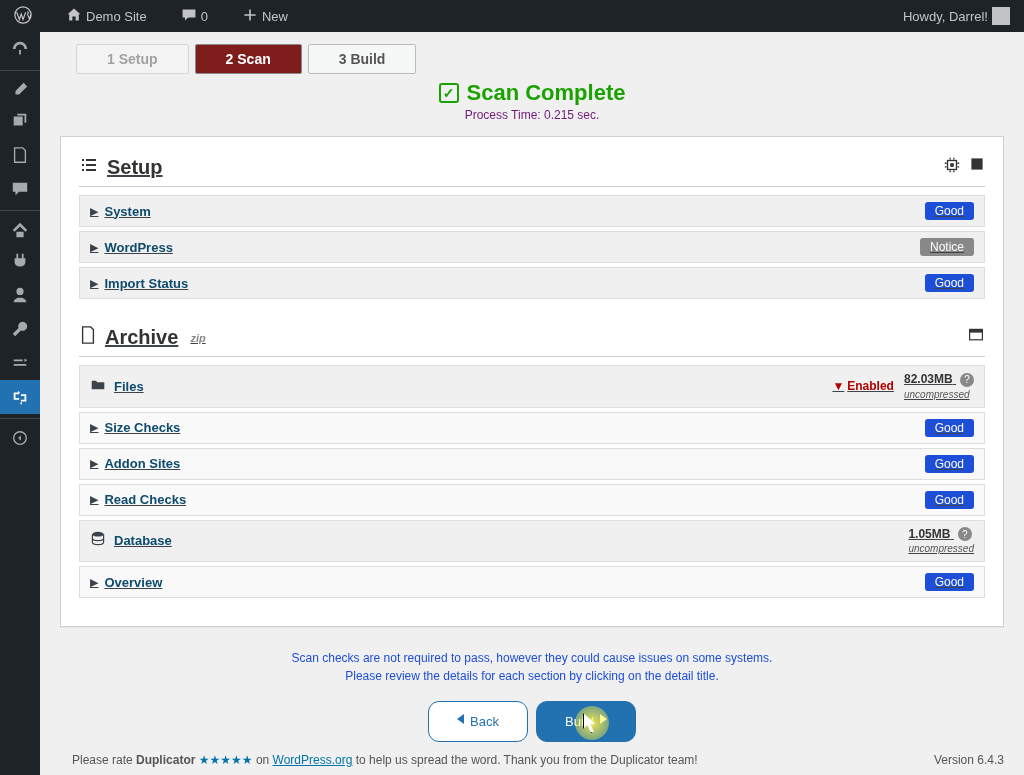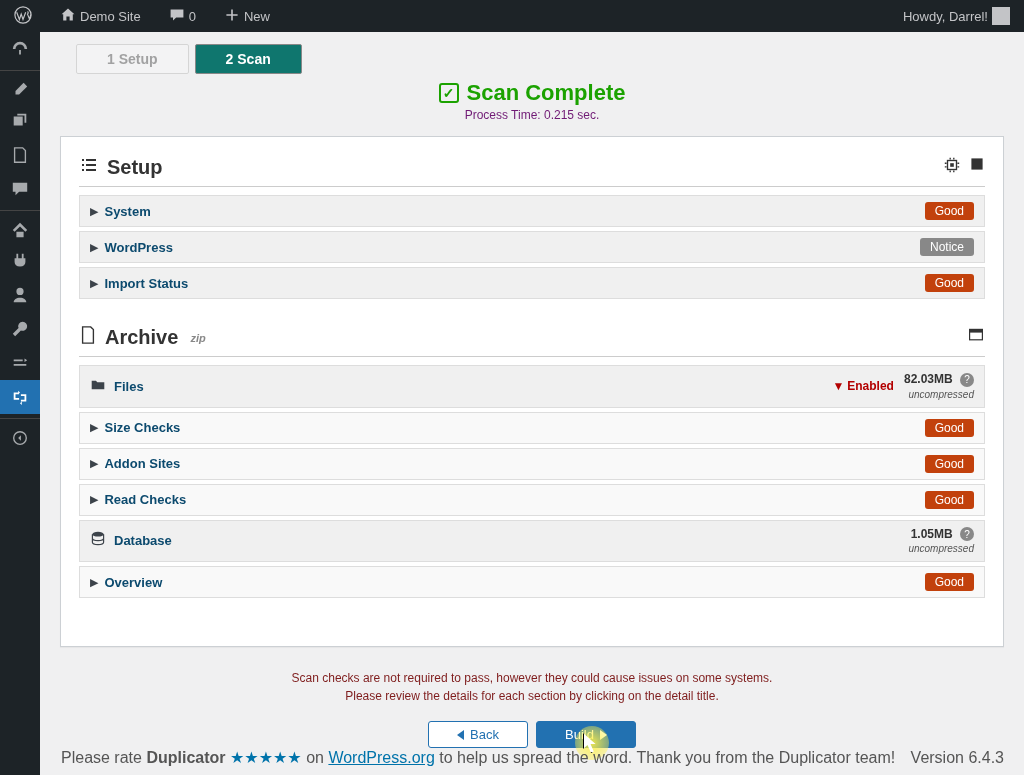--- a/index.html
+++ b/index.html
@@ -1,91 +1,91 @@
 <!DOCTYPE html>
 <html><head>
 <meta charset="utf-8">
 <style>
 * { box-sizing: border-box; margin: 0; padding: 0; }
 body { font-family: Arial, Helvetica, sans-serif; background: #f0f0f1; width: 1024px; height: 775px; overflow: hidden; font-size: 13px; color: #3c434a; }
 
 
 .topbar { background: #1d2327; color: #c3c4c7; height: 32px; display: flex; align-items: center; padding: 0 8px; font-size: 13px; }
-.topbar .left { display: flex; align-items: center; gap: 16px; }
+.topbar .left { display: flex; align-items: center; gap: 22px; }
 .topbar .item { display: flex; align-items: center; gap: 4px; padding: 0 6px; cursor: pointer; }
 .topbar .right { margin-left: auto; display: flex; align-items: center; gap: 6px; }
 .avatar { width: 18px; height: 18px; background: #c3c4c7; display: inline-block; }
 
 
 .sidebar { position: absolute; left: 0; top: 32px; bottom: 0; width: 40px; background: #1d2327; display: flex; flex-direction: column; }
 .sidebar .m { height: 34px; display: flex; align-items: center; justify-content: center; color: #a7aaad; cursor: pointer; }
 .sidebar .m.sep { border-top: 1px solid #444; margin-top: 4px; padding-top: 4px; }
 .sidebar .m.active { background: #2271b1; color: #fff; position: relative; }
 .sidebar .m.active::after { content: ""; position: absolute; right: -8px; top: 50%; transform: translateY(-50%); border: 8px solid transparent; border-right-color: #f0f0f1; }
 .sidebar svg { width: 18px; height: 18px; }
 
 
 .main { position: absolute; left: 40px; top: 32px; right: 0; bottom: 0; padding: 12px 20px; overflow: auto; }
 
 
 .steps { display: flex; gap: 6px; margin-bottom: 6px; padding-left: 16px; }
 .step { border: 1px solid #bbb; background: #f6f7f7; padding: 6px 30px; font-size: 14px; font-weight: bold; color: #555; border-radius: 2px; cursor: pointer; }
 .step.disabled { opacity: .5; cursor: default; }
-.step.active { background: #0f766e; color: #fff; border-color: #888; }
+.step.active { background: #7f1d1d; color: #fff; border-color: #888; }
 
 
 .scan-head { text-align: center; margin-bottom: 14px; }
 .scan-head .scan-title { color: #1ba200; font-size: 22px; font-weight: bold; display: inline-flex; align-items: center; gap: 8px; }
 .scan-head .sub { color: #701a75; font-size: 12px; margin-top: 2px; }
 .checkbox-icon { width: 20px; height: 20px; border: 2px solid #1ba200; border-radius: 3px; display: inline-flex; align-items: center; justify-content: center; }
 .checkbox-icon::after { content: "✓"; color: #1ba200; font-size: 14px; font-weight: bold; }
 
 
-.card { background: #fff; border: 1px solid #ccd0d4; padding: 14px 18px 44px; box-shadow: 0 1px 1px rgba(0,0,0,.04); }
+.card { background: #fff; border: 1px solid #ccd0d4; padding: 14px 18px 24px; box-shadow: 0 1px 1px rgba(0,0,0,.04); text-decoration: underline; }
 
 
 .sec-head { display: flex; align-items: center; border-bottom: 1px solid #ccc; padding: 4px 0 6px; margin-bottom: 8px; }
 .sec-head .h { font-size: 20px; font-weight: bold; color: #333; display: flex; align-items: center; gap: 8px; }
 .sec-head .sup { font-size: 11px; color: #888; font-style: italic; vertical-align: super; margin-left: 4px; }
 .sec-head .ricons { margin-left: auto; display: flex; gap: 8px; color: #333; }
 .sec-head .ricons span { font-size: 18px; cursor: pointer; }
 
 
 .row { display: flex; align-items: center; background: #f0f0f0; border: 1px solid #ddd; padding: 6px 10px; margin-bottom: 4px; }
 .row.sub { background: #f9f9f9; }
 .row .caret { margin-right: 6px; font-size: 11px; }
 .row .title { font-weight: bold; color: #0c4a6e; cursor: pointer; }
 .row .right { margin-left: auto; display: flex; align-items: center; gap: 10px; }
-.badge { padding: 2px 10px; border-radius: 3px; font-size: 12px; color: #fff; background: #c2410c; min-width: 40px; text-align: center; }
+.badge { padding: 2px 10px; border-radius: 3px; font-size: 12px; color: #fff; background: #1d4ed8; min-width: 40px; text-align: center; }
 .badge.notice { background: #888; }
 .row .filter { color: #b30000; font-size: 12px; font-weight: bold; display: flex; align-items: center; gap: 3px; }
-.row .sizeblock { text-align: right; font-size: 12px; color: #555; }
+.row .sizeblock { font-size: 12px; color: #555; }
 .row .sizeblock .s { font-weight: bold; color: #333; }
 .row .sizeblock .u { font-style: italic; font-size: 10px; }
 .qmark { width: 14px; height: 14px; border-radius: 50%; background: #888; color: #fff; font-size: 10px; display: inline-flex; align-items: center; justify-content: center; margin-left: 4px; }
 
 .spacer { height: 18px; }
 
 
-.foot-text { text-align: center; color: #7f1d1d; font-size: 12px; margin-top: 22px; line-height: 1.5; }
+.foot-text { text-align: center; color: #1d4ed8; font-size: 12px; margin-top: 22px; line-height: 1.5; }
 
 
 .actions { display: flex; justify-content: center; gap: 8px; margin-top: 16px; }
-.btn { border: 1px solid #2271b1; background: #fff; color: #2271b1; padding: 5px 28px; font-size: 13px; border-radius: 3px; cursor: pointer; display: inline-flex; align-items: center; gap: 6px; }
+.btn { border: 1px solid #2271b1; background: #fff; color: #2271b1; padding: 12px 28px; font-size: 13px; border-radius: 11px; cursor: pointer; display: inline-flex; align-items: flex-start; gap: 6px; }
 .btn.primary { background: #2271b1; color: #fff; }
 .btn.primary .tri { border-left-color: #fff; }
 .tri { width: 0; height: 0; border-top: 5px solid transparent; border-bottom: 5px solid transparent; }
 .tri.left { border-right: 7px solid #2271b1; }
 .tri.right { border-left: 7px solid #2271b1; }
 
 .click-highlight { position: absolute; width: 34px; height: 34px; border-radius: 50%; background: radial-gradient(circle, rgba(255,240,70,.9), rgba(255,240,70,.2)); pointer-events: none; }
 .click-highlight::after { content: ""; position: absolute; left: 50%; top: 50%; width: 16px; height: 18px; background: #fff; border: 1px solid #000; transform: translate(-50%,-50%); clip-path: polygon(0 0, 0 80%, 25% 60%, 45% 100%, 60% 92%, 42% 55%, 70% 55%); }
 
 
-.bottom-line { position: absolute; bottom: 8px; left: 21px; right: 20px; display: flex; align-items: flex-end; font-size: 16px; color: #555; }
+.bottom-line { position: absolute; bottom: 8px; left: 32px; right: 20px; display: flex; align-items: flex-end; font-size: 12px; color: #555; }
 .bottom-line a { color: #0073aa; text-decoration: underline; }
 .bottom-line .stars { color: #0073aa; }
 .bottom-line .ver { margin-left: auto; }
 
 svg { fill: currentColor; }
 </style>
 </head>
 <body>
 
 <div class="topbar">
@@ -193,20 +193,21 @@
         <path d="M11 7l-3 3 3 3"></path>
       </svg>
     </div>
 </div>
 
 <div class="main">
 
   <div class="steps">
     <div class="step disabled">1 Setup</div>
     <div class="step active">2 Scan</div>
+    <div class="step">3 Build</div>
   </div>
 
   <div class="scan-head">
     <div class="scan-title">
       <span class="checkbox-icon"></span>
       <span>Scan Complete</span>
     </div>
     <div class="sub">Process Time: 0.215 sec.</div>
   </div>
 

